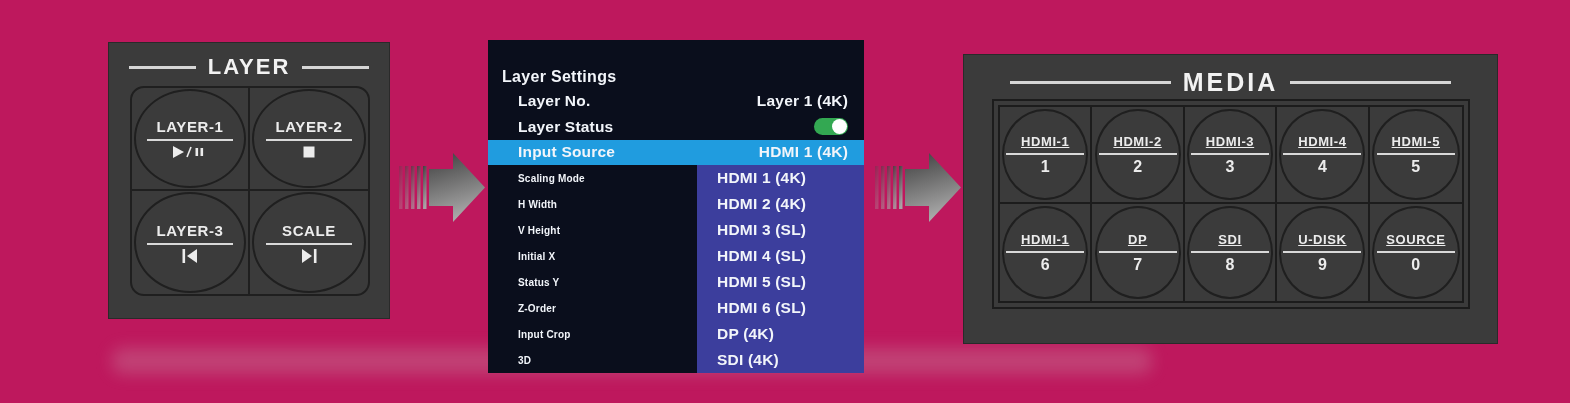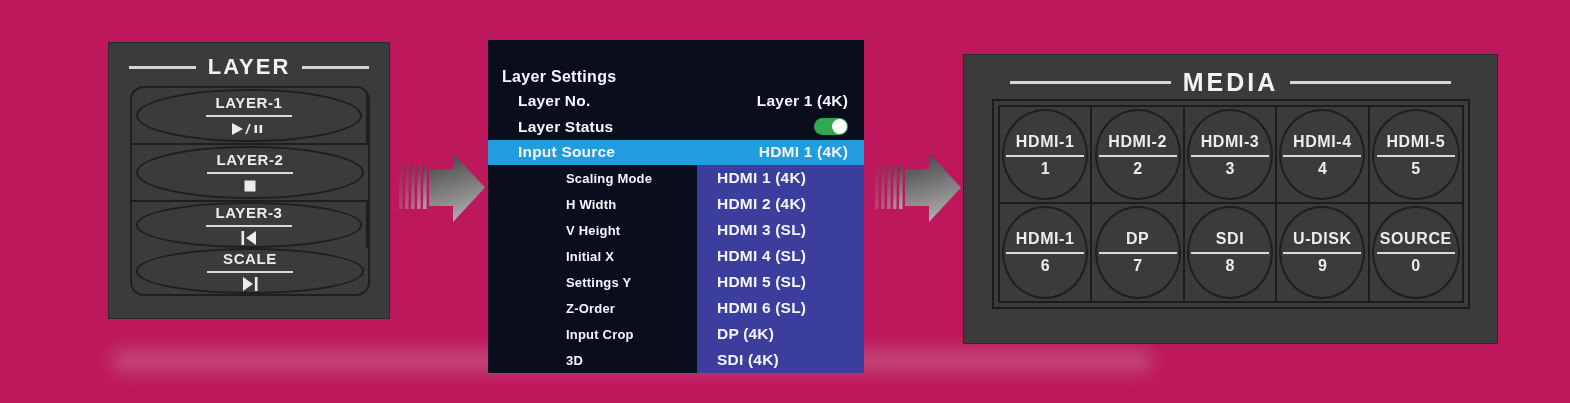--- a/index.html
+++ b/index.html
@@ -13,30 +13,30 @@
   .panel-title-row{display:flex;align-items:center;gap:12px;}
   .layer-panel .panel-title-row{padding:11px 20px 0;}
   .source-panel .panel-title-row{padding:13px 46px 0;}
   .title-line{flex:1;height:3px;background:#d6d6d6;}
   .panel-title{color:#f2f2f2;font-weight:700;white-space:nowrap;}
   .layer-panel .panel-title{font-size:22px;letter-spacing:2px;}
   .source-panel .panel-title{font-size:25px;letter-spacing:3px;}
 
   .layer-grid-wrap{position:absolute;left:21px;top:43px;width:240px;height:210px;
     border:2px solid #1f1f1f;border-radius:14px;box-sizing:border-box;overflow:hidden;
-    display:grid;grid-template-columns:1fr;grid-template-rows:1fr 1fr;}
+    display:grid;grid-template-columns:1fr 1fr;grid-template-rows:1fr 1fr;}
   .layer-cell{position:relative;display:flex;align-items:center;justify-content:center;box-sizing:border-box;}
   .layer-cell:nth-child(odd){border-right:2px solid #1f1f1f;}
   .layer-cell:nth-child(-n+2){border-bottom:2px solid #1f1f1f;}
 
   .circle-btn{width:97%;height:98%;border:2px solid #1f1f1f;border-radius:50%;
     display:flex;flex-direction:column;align-items:center;justify-content:center;
     box-sizing:border-box;background:transparent;cursor:pointer;}
   .btn-label{color:#ececec;font-weight:700;font-size:15px;letter-spacing:0.6px;white-space:nowrap;}
-  .source-panel .btn-label{font-size:16px;}
+  .source-panel .btn-label{font-size:13px;text-decoration:underline;}
   .btn-underline{height:2px;background:#d9d9d9;margin:4px 0 4px;}
   .layer-panel .btn-underline{width:86px;}
   .source-panel .btn-underline{width:78px;}
   .btn-icon{height:15px;display:flex;align-items:center;}
   .btn-icon svg{display:block;}
   .btn-number{color:#ececec;font-weight:700;font-size:16px;line-height:16px;}
 
   .source-grid-outer{position:absolute;left:28px;top:44px;width:478px;height:210px;
     border:2px solid #1c1c1c;box-sizing:border-box;padding:4px;}
   .source-grid{width:100%;height:100%;border:2px solid #1c1c1c;box-sizing:border-box;
@@ -55,21 +55,21 @@
     font-size:15.5px;font-weight:600;letter-spacing:0.2px;cursor:pointer;}
   .menu-row .value{margin-left:auto;font-weight:600;}
   .menu-row.selected{background:#209cdf;gap:32px;}
   .toggle{margin-left:auto;width:34px;height:17px;border-radius:9px;background:#33a852;
     position:relative;cursor:pointer;}
   .toggle-knob{position:absolute;right:1px;top:1px;width:15px;height:15px;border-radius:50%;background:#ffffff;}
 
   .menu-bottom{display:flex;height:208px;}
   .menu-left{flex:1;display:flex;flex-direction:column;}
   .menu-item{height:26px;display:flex;align-items:center;padding-left:30px;
-    font-size:13px;font-weight:600;letter-spacing:0.2px;cursor:pointer;margin-left:48px;}
+    font-size:10px;font-weight:600;letter-spacing:0.2px;cursor:pointer;}
   .dropdown{width:167px;background:#3c3e9d;display:flex;flex-direction:column;}
   .dropdown .option{height:26px;display:flex;align-items:center;padding-left:20px;
     font-size:15.5px;font-weight:600;letter-spacing:0.2px;cursor:pointer;}
 
   
   .arrow{position:absolute;width:88px;height:85px;}
   .arrow-1{left:399px;top:145px;}
   .arrow-2{left:875px;top:145px;}
 
   .smudge{position:absolute;left:112px;top:348px;width:1040px;height:26px;
@@ -182,21 +182,21 @@
       <span>Input Source</span>
       <span class="value">HDMI 1 (4K)</span>
     </div>
 
     <div class="menu-bottom">
       <div class="menu-left">
         <div class="menu-item">Scaling Mode</div>
         <div class="menu-item">H Width</div>
         <div class="menu-item">V Height</div>
         <div class="menu-item">Initial X</div>
-        <div class="menu-item">Settings Y</div>
+        <div class="menu-item">Status Y</div>
         <div class="menu-item">Z-Order</div>
         <div class="menu-item">Input Crop</div>
         <div class="menu-item">3D</div>
       </div>
       <div class="dropdown">
         <div class="option">HDMI 1 (4K)</div>
         <div class="option">HDMI 2 (4K)</div>
         <div class="option">HDMI 3 (SL)</div>
         <div class="option">HDMI 4 (SL)</div>
         <div class="option">HDMI 5 (SL)</div>

